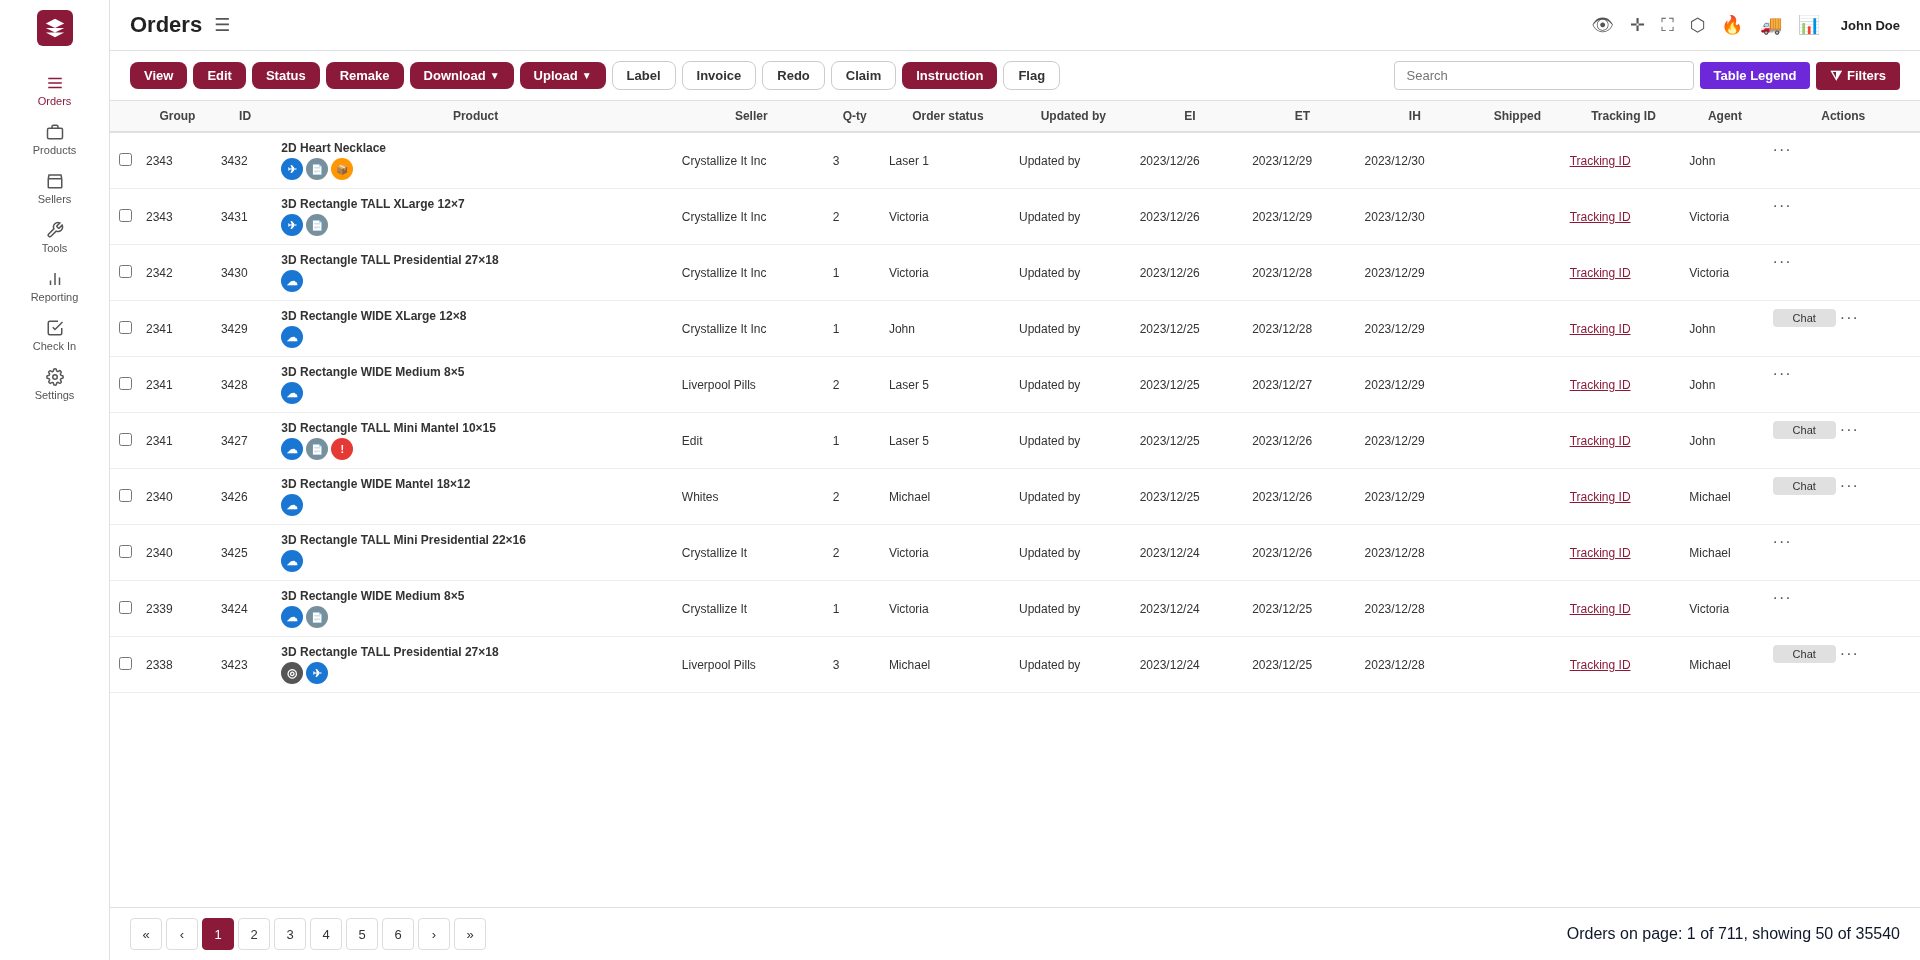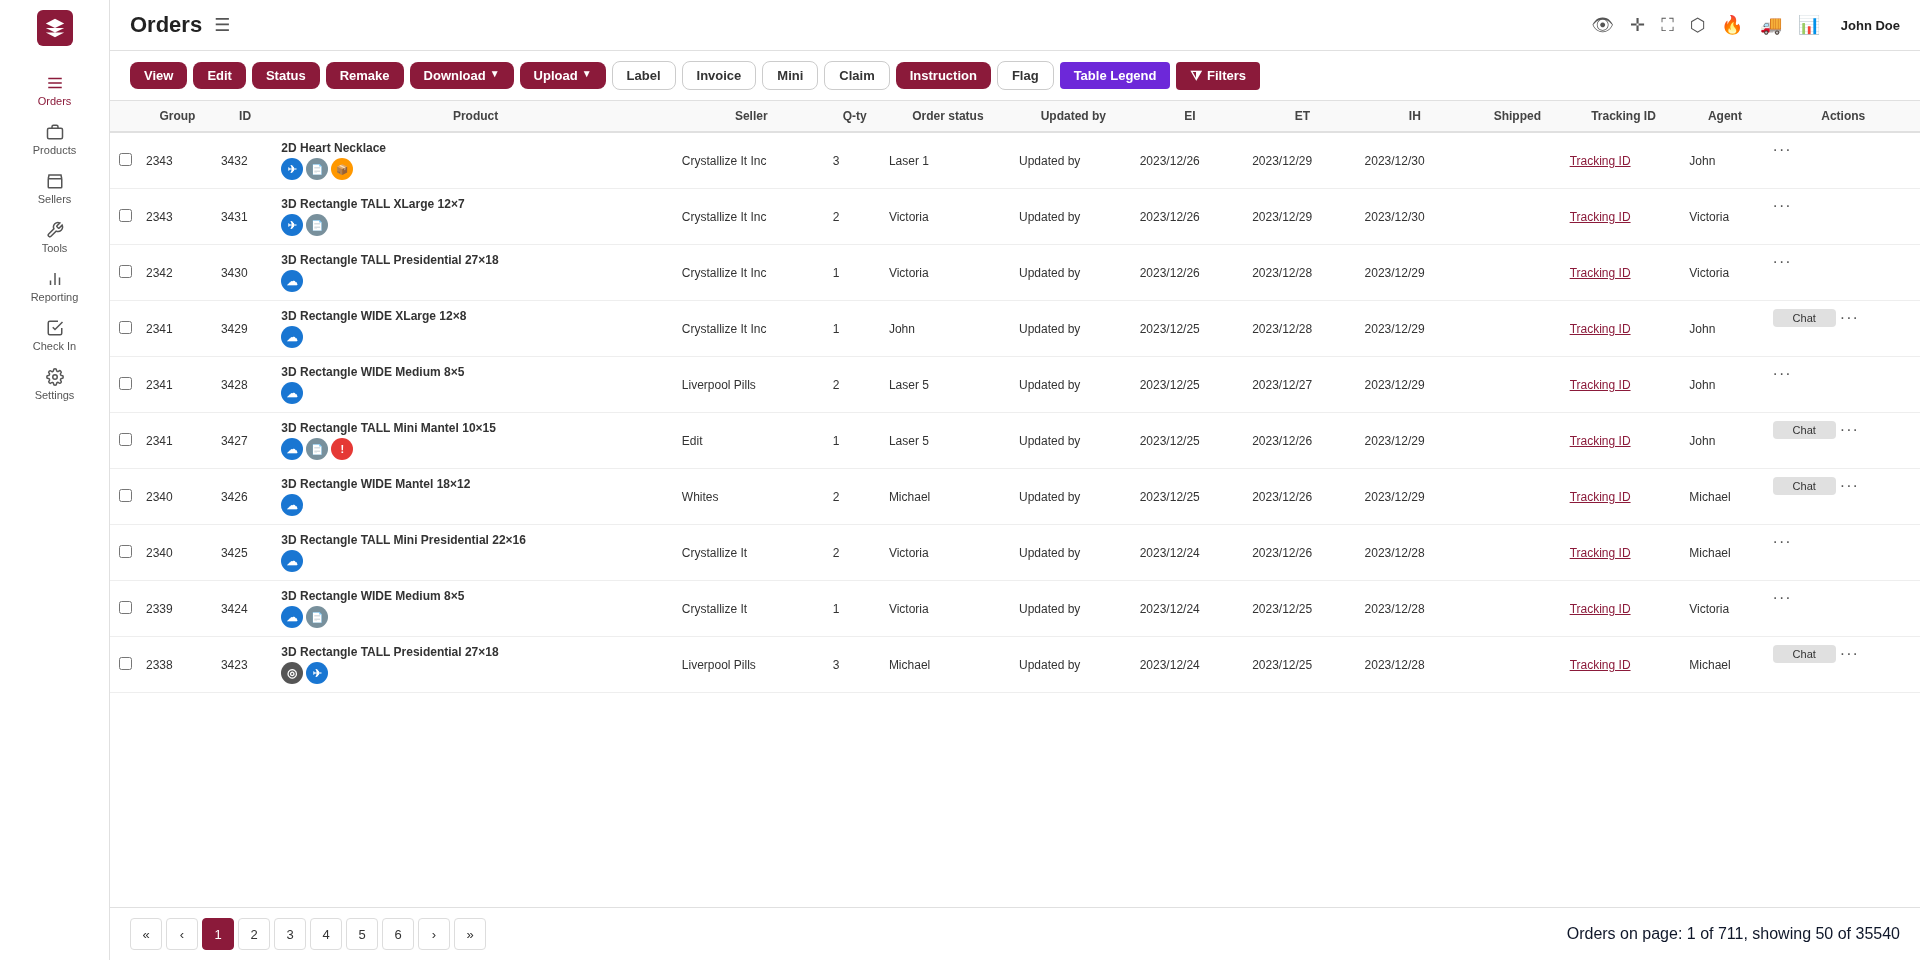--- a/index.html
+++ b/index.html
@@ -109,20 +109,21 @@
       background: #8B1A3A;
       color: white;
     }
     .btn-outline {
       background: white;
       color: #333;
       border: 1px solid #ccc;
     }
     .btn-dropdown {
       display: flex;
+      align-items: center;
       gap: 4px;
     }
     .btn-dropdown .arrow { font-size: 10px; }
     .search-box {
       flex: 1;
       max-width: 300px;
       padding: 6px 12px;
       border: 1px solid #ccc;
       border-radius: 4px;
       font-size: 13px;
@@ -336,24 +337,25 @@
     <button class="btn btn-dark btn-dropdown">
       <span>Download</span>
       <span class="arrow">▼</span>
     </button>
     <button class="btn btn-dark btn-dropdown">
       <span>Upload</span>
       <span class="arrow">▼</span>
     </button>
     <button class="btn btn-outline">Label</button>
     <button class="btn btn-outline">Invoice</button>
-    <button class="btn btn-outline">Mini</button>
+    <button class="btn btn-outline">Redo</button>
     <button class="btn btn-outline">Claim</button>
     <button class="btn btn-dark">Instruction</button>
     <button class="btn btn-outline">Flag</button>
+    <input class="search-box" type="text" placeholder="Search" style="">
     <button class="btn-table-legend">Table Legend</button>
     <button class="btn-filters">
       <span>⧩</span>
       <span>Filters</span>
     </button>
   </div>
 
   <div class="table-area">
     <table>
       <thead>

